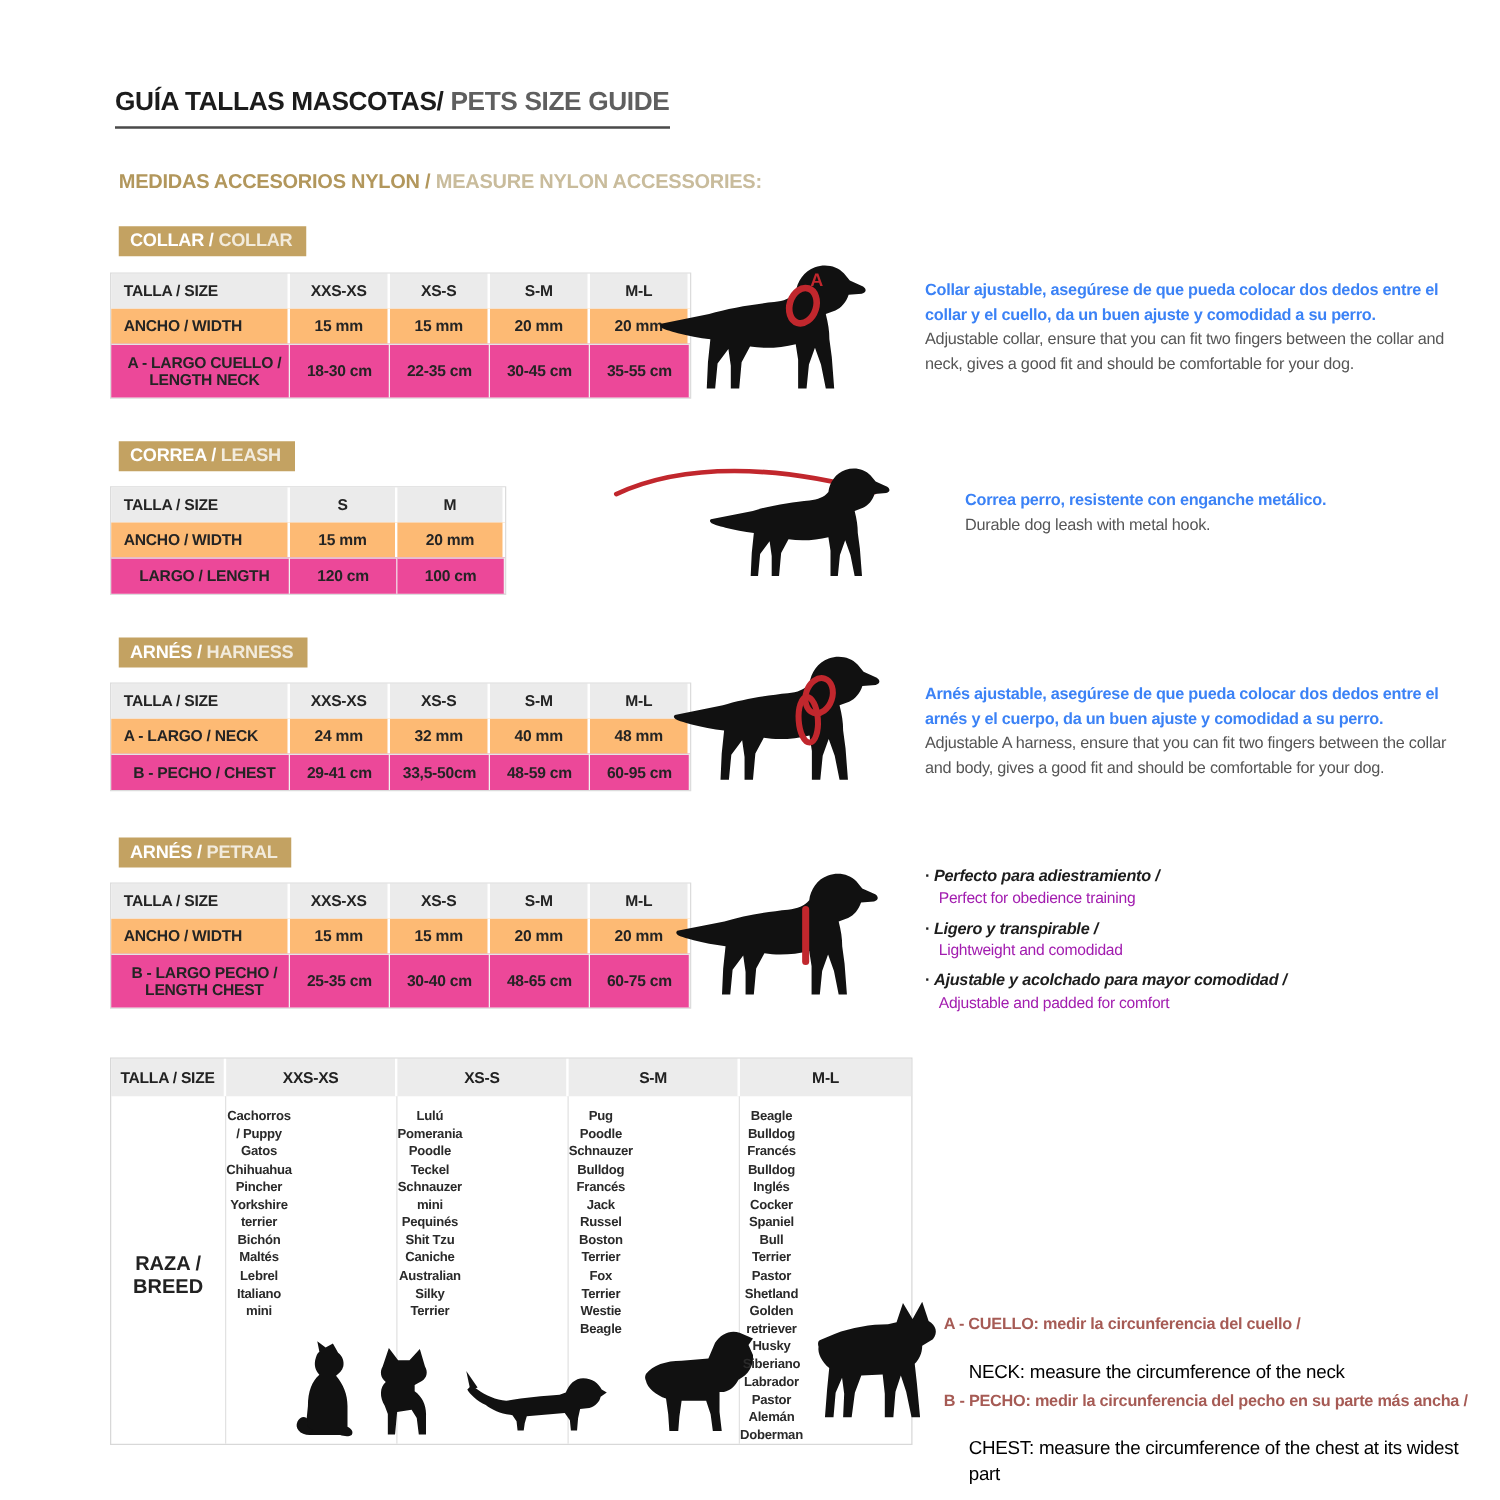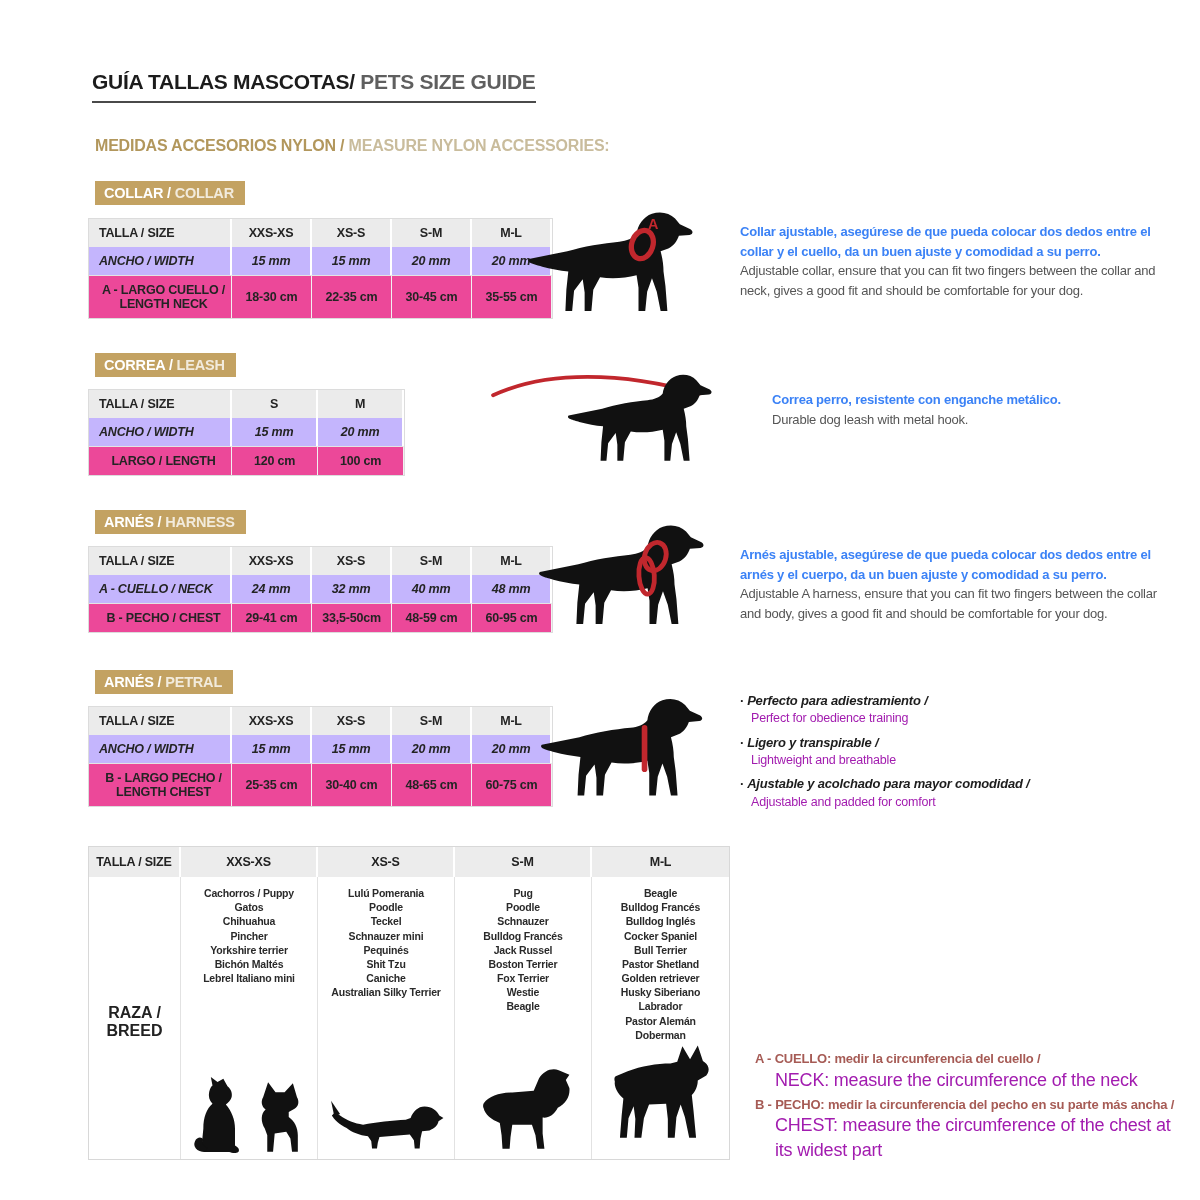--- a/index.html
+++ b/index.html
@@ -24,53 +24,53 @@
   .badge .en{color:rgba(255,255,255,0.78);}
 
   
   table.sizes{border-collapse:separate;border-spacing:0;border:1px solid #dcdcdc;}
   table.sizes td{font-size:12.5px;font-weight:bold;text-align:center;padding:7px 3px;
     border-right:2px solid #fff;color:#242424;letter-spacing:-0.2px;}
   table.sizes td.lbl{text-align:left;padding-left:10px;width:128px;}
   table.sizes td.v4{width:72px;}
   table.sizes td.v2{width:78px;}
   table.sizes tr.r1 td{background:#ebebeb;}
-  table.sizes tr.r2 td{background:#c4b5fd;font-style:italic;}
+  table.sizes tr.r2 td{background:#fdba74;}
   table.sizes tr.r3 td{background:#ec4899;border-top:1px solid #e4e4e4;border-right:1px solid #f1f1f1;text-align:center;}
 
   
   .desc{font-size:13px;line-height:1.5;width:420px;letter-spacing:-0.2px;}
   .desc .es{font-weight:bold;color:#3b82f6;}
   .desc .en{color:#555;}
 
   .bullets{width:430px;font-size:13px;line-height:1.4;letter-spacing:-0.2px;}
   .bullets .row{margin-bottom:6px;}
   .bullets .es{font-weight:bold;color:#1d1d1d;font-style:italic;}
   .bullets .en{color:#a21caf;padding-left:11px;font-size:12.5px;}
   .bullets .dot{font-weight:bold;color:#1d1d1d;margin-right:3px;}
 
   
   .breed{left:88px;top:846px;width:640px;border:1px solid #d8d8d8;background:#fff;}
   .breed .hrow{display:grid;grid-template-columns:92px 137px 137px 137px 137px;}
   .breed .hcell{background:#ececec;font-size:12.5px;font-weight:bold;text-align:center;
     padding:8px 2px;border-right:2px solid #fff;letter-spacing:-0.2px;}
   .breed .brow{display:grid;grid-template-columns:92px 137px 137px 137px 137px;min-height:268px;}
-  .breed .bcell{border-right:1px solid #e2e2e2;display:flex;flex-direction:column;padding-top:9px;}
+  .breed .bcell{border-right:1px solid #e2e2e2;display:flex;padding-top:9px;}
   .breed .bcell:last-child,.breed .hcell:last-child{border-right:none;}
   .breed .label-cell{justify-content:center;align-items:center;font-size:16px;font-weight:bold;
     text-align:center;white-space:pre-line;}
   .breed .list{font-size:10.5px;font-weight:bold;line-height:1.35;text-align:center;
     white-space:pre-line;color:#2a2a2a;letter-spacing:-0.2px;}
   .breed .sil{margin-top:auto;display:flex;justify-content:center;align-items:flex-end;
     gap:8px;padding-bottom:4px;}
 
   
   .notes{left:755px;top:1050px;font-size:13px;line-height:1.35;letter-spacing:-0.2px;width:430px;}
   .notes .bold{color:#a65b55;font-weight:bold;}
-  .notes .light{color:#a21caf;padding-left:20px;margin-bottom:4px;font-size:18px;}
+  .notes .light{color:#000000;padding-left:20px;margin-bottom:4px;font-size:15px;margin-top:20px;}
 
   svg.ill{display:block;}
 </style>
 </head>
 <body>
 
 <svg width="0" height="0" style="position:absolute" aria-hidden="true">
   <defs>
     <path id="dogP" d="M4,58 L44,50 C60,45 82,41.5 98,40 C106,39 112,37 116,32 C117,23 123,14 132,11 C141,8 150,10 156,16 L161,22 L172,27 C175,29 175,32 171,33 L160,34 C158,40 154,45 149,47 L141,50 C143,58 144,64 144,71 L146,86 L148,112 L141,112 L137,92 L132,78 L127,92 L125,112 L118,112 L118,88 L116,75 C104,78 90,79 78,77 L71,90 L69,112 L62,112 L62,93 L60,79 L51,91 L49,112 L42,112 L43,90 L45,71 C36,70 26,68 18,66 C12,64 0,62 4,58 Z"></path>
     <g id="catP">
@@ -167,21 +167,21 @@
 <table class="sizes abs" style="left:88px;top:546px;">
   <tbody>
       <tr class="r1">
     <td class="lbl">TALLA / SIZE</td>
     <td class="v4">XXS-XS</td>
     <td class="v4">XS-S</td>
     <td class="v4">S-M</td>
     <td class="v4">M-L</td>
   </tr>
   <tr class="r2">
-    <td class="lbl">A - CUELLO / NECK</td>
+    <td class="lbl">A - LARGO / NECK</td>
     <td class="v4">24 mm</td>
     <td class="v4">32 mm</td>
     <td class="v4">40 mm</td>
     <td class="v4">48 mm</td>
   </tr>
   <tr class="r3">
     <td class="lbl">B - PECHO / CHEST</td>
     <td class="v4">29-41 cm</td>
     <td class="v4">33,5-50cm</td>
     <td class="v4">48-59 cm</td>
@@ -230,21 +230,21 @@
   <use href="#dogP" xlink:href="#dogP" fill="#111"></use>
   <path d="M113,40 L113,84" stroke="#c1272d" stroke-width="6" stroke-linecap="round"></path>
 </svg>
 <div class="abs bullets" style="left:740px;top:692px;">
   <div class="row">
     <div><span class="dot">·</span><span class="es">Perfecto para adiestramiento /</span></div>
     <div class="en">Perfect for obedience training</div>
   </div>
   <div class="row">
     <div><span class="dot">·</span><span class="es">Ligero y transpirable /</span></div>
-    <div class="en">Lightweight and breathable</div>
+    <div class="en">Lightweight and comodidad</div>
   </div>
   <div class="row">
     <div><span class="dot">·</span><span class="es">Ajustable y acolchado para mayor comodidad /</span></div>
     <div class="en">Adjustable and padded for comfort</div>
   </div>
 </div>
 
 <div class="abs breed">
   <div class="hrow">
     <div class="hcell">TALLA /  SIZE</div>

